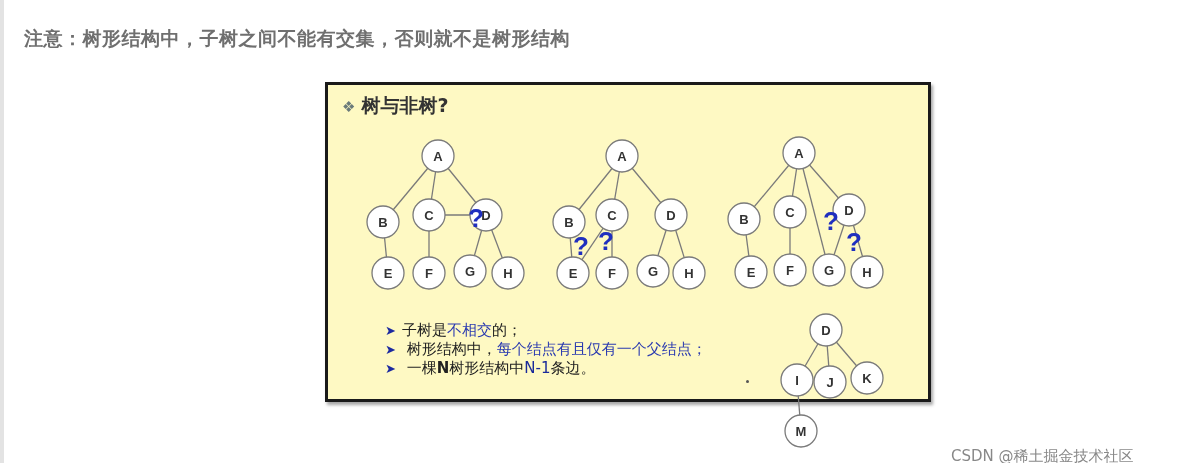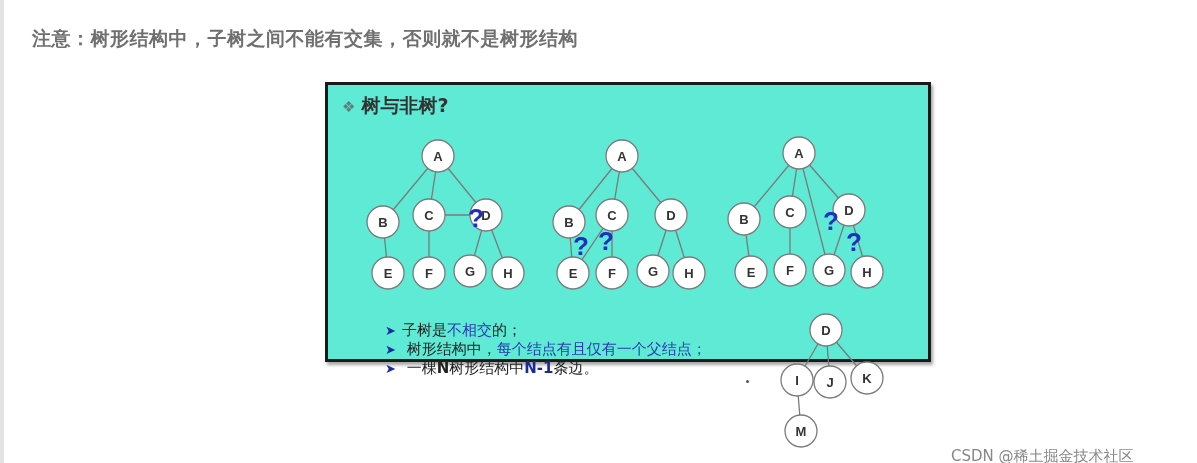--- a/index.html
+++ b/index.html
@@ -7,46 +7,46 @@
       width: 1197px; height: 463px; overflow: hidden;
       background: #ffffff;
       font-family: "DejaVu Sans", "Liberation Sans", sans-serif;
       position: relative;
     }
     .left-bar {
       position: absolute; left: 0; top: 0; width: 4px; height: 463px;
       background: #e3e3e3;
     }
     .note {
-      position: absolute; left: 32px; top: 26px;
+      position: absolute; left: 24px; top: 26px;
       font-size: 19px; font-weight: bold; color: #6f6f6f;
       letter-spacing: 0.5px; white-space: nowrap;
     }
     .slide {
-      position: absolute; left: 325px; top: 82px; width: 606px; height: 280px;
-      background: #5eead4;
+      position: absolute; left: 325px; top: 82px; width: 606px; height: 320px;
+      background: #fef9c3;
       border: 3px solid #1a1a1a;
       box-shadow: 2px 3px 3px rgba(0,0,0,0.35);
       box-sizing: border-box;
     }
     .slide-title {
       position: absolute; left: 14px; top: 8px;
       font-size: 19px; font-weight: bold; color: #333;
       white-space: nowrap;
     }
     .slide-title .diamond { color: #6a7a7a; font-size: 15px; margin-right: 6px; }
     svg.trees { position: absolute; left: 0; top: 0; }
     .bullets {
       position: absolute; left: 10px; top: 236px;
       font-size: 15px; color: #222; line-height: 19px;
     }
     .bullet { white-space: nowrap; margin-left: 47px; }
     .bullet .arrow { color: #1c2aa0; font-size: 13px; margin-right: 6px; }
     .hl { color: #2a3ab0; }
-    .hlb { color: #1a2a9a; font-weight: bold; }
+    .hlb { color: #1a2a9a; font-weight: normal; }
     .b { font-weight: bold; }
     .dot {
       position: absolute; left: 418px; top: 295px; width: 3px; height: 3px;
       background: #555; border-radius: 50%;
     }
     .watermark {
       position: absolute; left: 951px; top: 434px;
       font-size: 15px; color: #888; white-space: nowrap; margin-top: 13px;
     }
   </style>

